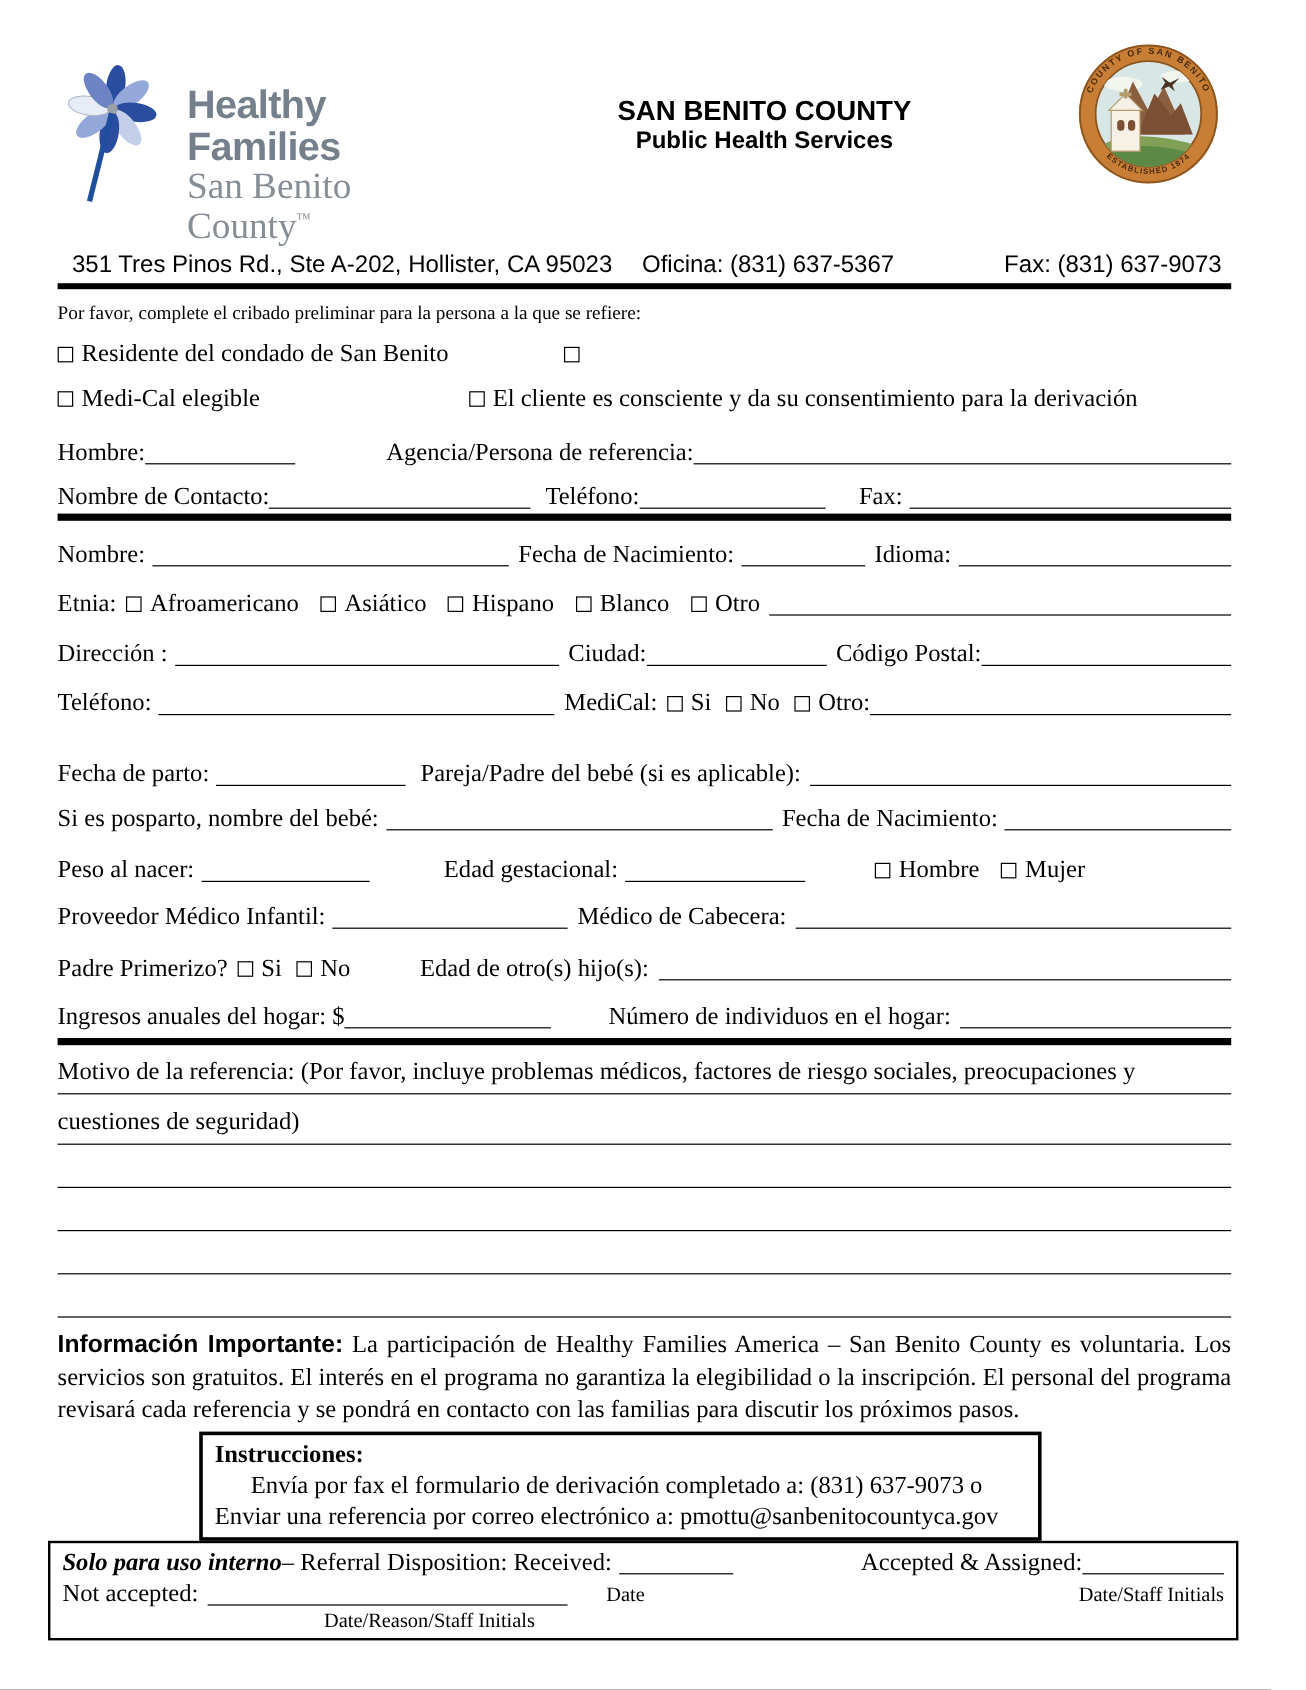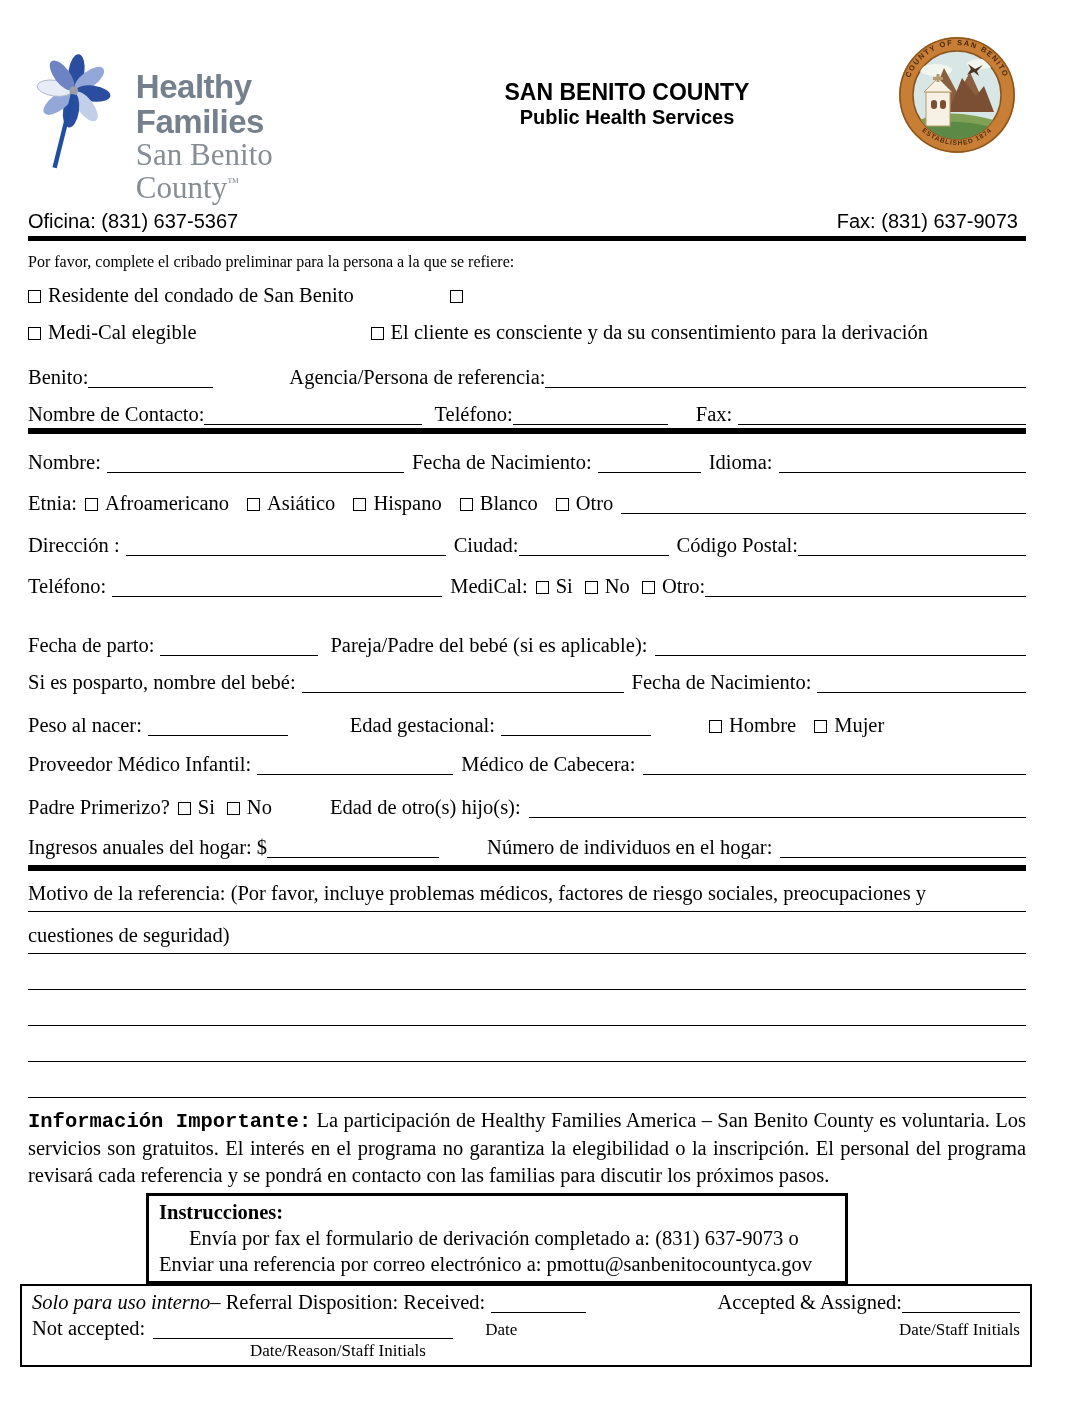--- a/index.html
+++ b/index.html
@@ -1,21 +1,21 @@
 <!DOCTYPE html>
 <html><head>
 <meta charset="utf-8">
 <style>
   * { margin:0; padding:0; box-sizing:border-box; }
   html,body { background:#888; }
   .page {
     position:relative; width:1088px; height:1408px; background:#fff;
     margin:0 auto; overflow:hidden;
     font-family:"Liberation Serif", serif; color:#000;
-    padding:0 62px 0 28px;
+    padding:0 62px 0 48px;
   }
   
   .header { display:flex; margin-top:42px; }
   .logo-wrap { display:flex; align-items:flex-start; width:330px; flex:none; }
   .logo-text { margin-left:4px; margin-top:28px; line-height:1.05; }
   .logo-l1 { font-family:"Liberation Sans", sans-serif; font-weight:bold; font-size:33px; color:#75808c; letter-spacing:-0.5px;}
   .logo-l2 { font-family:"Liberation Serif", serif; font-size:31px; color:#878d94; }
   .logo-tm { font-size:12px; vertical-align:12px; color:#878d94; }
   .titles { flex:1; text-align:center; font-family:"Liberation Sans", sans-serif; font-weight:bold; margin-top:38px; line-height:1.12; }
   .t1 { font-size:23px; }
@@ -33,29 +33,29 @@
   .row { display:flex; align-items:baseline; font-size:20.5px; white-space:nowrap; }
   .bl { display:inline-block; border-bottom:1.5px solid #000; height:4px; position:relative; top:4px; }
   .cb { display:inline-block; width:13px; height:13px; border:1.4px solid #000; flex:none; position:relative; top:1px; margin-right:7px; }
   .gap6{margin-left:6px}.gap8{margin-left:8px}.gap12{margin-left:12px}.gap18{margin-left:18px}
   .grow { flex:1 1 auto; }
   .intro { font-size:16px; margin-top:12px; }
   .bu { font-weight:bold; text-decoration:underline; }
   .motivo-line { border-bottom:1.5px solid #000; font-size:20.5px; line-height:27px; padding-bottom:4px; margin-top:9px; }
   .ruled { border-bottom:1.3px solid #000; height:36px; }
   .info { font-size:20.5px; line-height:27px; margin-top:9px; text-align:justify; }
-  .info b { font-family:Liberation Mono, monospace; }
+  .info b { font-family:Liberation Sans, sans-serif; }
   
   .instr-box { width:702px; margin-left:118px; margin-top:4px; border:3px solid #000; padding:3px 10px 4px 10px; font-size:20.5px; line-height:26px; }
   .instr-title { font-weight:bold; }
   .instr-l1 { padding-left:30px; }
   .internal-box { margin-left:-8px; margin-right:-6px; border:2.5px solid #000; margin-top:0px; padding:5px 10px 4px 10px; font-size:20.5px; }
   .irow { display:flex; align-items:baseline; white-space:nowrap; }
   .small { font-size:17px; }
-  .bi { font-weight:normal; font-style:italic; }
+  .bi { font-weight:bold; font-style:italic; }
 </style>
 </head>
 <body>
 
 <div class="page">
 
   <div class="header">
     <div class="logo-wrap">
       <svg width="118" height="140" viewBox="0 0 118 140">
         <g transform="translate(52,46)">
@@ -113,20 +113,21 @@
           <textPath href="#arcTop" startOffset="50%" text-anchor="middle">COUNTY OF SAN BENITO</textPath>
         </text>
         <text font-family="Liberation Sans, sans-serif" font-size="6.5" font-weight="bold" fill="#4a2a10" letter-spacing="1">
           <textPath href="#arcBot" startOffset="50%" text-anchor="middle">ESTABLISHED 1874</textPath>
         </text>
       </svg>
     </div>
   </div>
 
   <div class="addr-row">
+    <span class="addr">351 Tres Pinos Rd., Ste A-202, Hollister, CA 95023</span>
     <span class="office">Oficina: (831) 637-5367</span>
     <span class="faxno">Fax: (831) 637-9073</span>
   </div>
   <div class="rule"></div>
 
   <div class="intro">Por favor, complete el cribado preliminar para la persona a la que se refiere:</div>
 
   <div class="row" style="margin-top:13px;">
     <span class="cb"></span>
     <span>Residente del condado de San Benito</span>
@@ -134,21 +135,21 @@
   </div>
 
   <div class="row" style="margin-top:14px;">
     <span class="cb"></span>
     <span>Medi-Cal elegible</span>
     <span class="cb" style="margin-left:174px;"></span>
     <span>El cliente es consciente y da su consentimiento para la derivación</span>
   </div>
 
   <div class="row" style="margin-top:22px;">
-    <span>Benito:</span>
+    <span>Hombre:</span>
     <span class="bl" style="width:125px;"></span>
     <span style="margin-left:76px;">Agencia/Persona de referencia:</span>
     <span class="bl grow"></span>
   </div>
 
   <div class="row" style="margin-top:14px;">
     <span>Nombre de Contacto:</span>
     <span class="bl" style="width:218px;"></span>
     <span class="gap12">Teléfono:</span>
     <span class="bl" style="width:155px;"></span>

